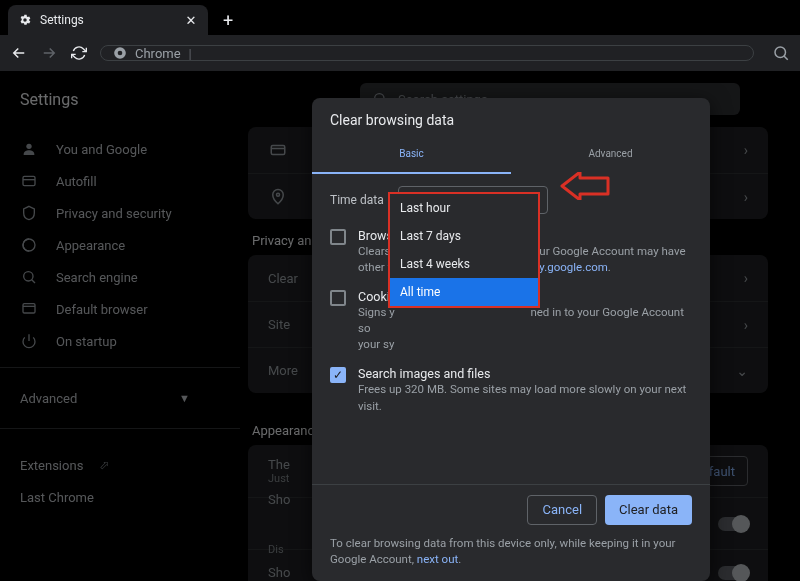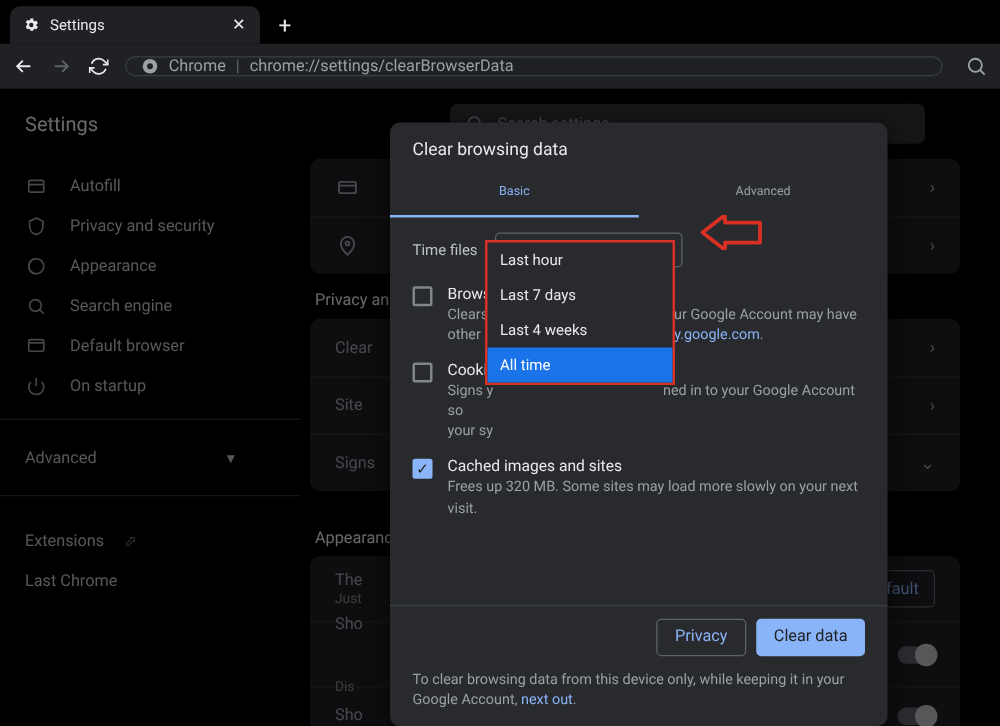--- a/index.html
+++ b/index.html
@@ -123,21 +123,20 @@
   </div>
   <div class="omnibox">
     <span>
       <svg width="14" height="14" viewBox="0 0 24 24" fill="#9aa0a6">
           <circle cx="12" cy="12" r="10"></circle>
           <circle cx="12" cy="12" r="4" fill="#202124"></circle>
         </svg>
     </span>
     <span class="omni-prefix">Chrome</span>
     <span class="omni-sep">|</span>
-    <span class="omni-url">chrome://settings/clearBrowserData</span>
   </div>
   <div class="search-icon-right">
     <svg width="18" height="18" viewBox="0 0 24 24" fill="none" stroke="#9aa0a6" stroke-width="2">
         <circle cx="11" cy="11" r="7"></circle>
         <path d="M21 21l-5-5"></path>
       </svg>
   </div>
 </div>
 
 <div class="apphdr">
@@ -150,20 +149,29 @@
         </svg>
       <span>Search settings</span>
     </div>
   </div>
 </div>
 
 <div class="content">
   <div class="sidebar">
     <div class="sidebar-item">
       <span class="ic">
+          <svg width="16" height="16" viewBox="0 0 24 24" fill="#9aa0a6">
+            <circle cx="12" cy="8" r="4"></circle>
+            <path d="M4 20c0-4 4-6 8-6s8 2 8 6v1H4z"></path>
+          </svg>
+        </span>
+      <span>You and Google</span>
+    </div>
+    <div class="sidebar-item">
+      <span class="ic">
           <svg width="16" height="16" viewBox="0 0 24 24" fill="none" stroke="#9aa0a6" stroke-width="2">
             <rect x="3" y="5" width="18" height="14" rx="2"></rect>
             <path d="M3 10h18"></path>
           </svg>
         </span>
       <span>Autofill</span>
     </div>
     <div class="sidebar-item">
       <span class="ic">
           <svg width="16" height="16" viewBox="0 0 24 24" fill="none" stroke="#9aa0a6" stroke-width="2">
@@ -251,21 +259,21 @@
     <div class="dim-card" style="top:128px;">
       <div class="dim-row">
           <span>Clear</span>
           <span class="dim-chev">›</span>
         </div>
       <div class="dim-row">
           <span>Site</span>
           <span class="dim-chev">›</span>
         </div>
       <div class="dim-row">
-          <span>Signs</span>
+          <span>More</span>
           <span class="dim-chev">⌄</span>
         </div>
     </div>
 
     <div class="dim-section-hdr" style="position:absolute;top:296px;left:8px;">Appearance</div>
     <div class="dim-card" style="top:318px;">
       <div class="dim-row" style="height:52px;">
         <div>
             <div>The</div>
             <div style="font-size:11px;color:#80868b;">Just</div>
@@ -290,21 +298,21 @@
 <div class="scrim"></div>
 
 <div class="dialog">
   <div class="dlg-title">Clear browsing data</div>
   <div class="dlg-tabs">
     <div class="dlg-tab active">Basic</div>
     <div class="dlg-tab">Advanced</div>
   </div>
   <div class="dlg-body">
     <div class="timerange-row">
-      <span class="timerange-label">Time files</span>
+      <span class="timerange-label">Time data</span>
       <div class="select">
         <span>All time</span>
         <span style="font-size:10px;">▼</span>
       </div>
     </div>
 
     <div class="optgroup">
 
       <div class="checkbox-row">
         <div class="cbx"></div>
@@ -330,29 +338,29 @@
             <span style="display:inline-block;width:130px;"></span>
             <span>ned in to your Google Account so</span><br>
             <span>your sy</span>
           </div>
         </div>
       </div>
 
       <div class="checkbox-row">
         <div class="cbx checked">✓</div>
         <div>
-          <div class="opt-title">Cached images and sites</div>
+          <div class="opt-title">Search images and files</div>
           <div class="opt-desc">Frees up 320 MB. Some sites may load more slowly on your next visit.</div>
         </div>
       </div>
     </div>
   </div>
   <div class="dlg-footer">
     <div class="btnrow">
-      <div class="btn btn-cancel">Privacy</div>
+      <div class="btn btn-cancel">Cancel</div>
       <div class="btn btn-primary">Clear data</div>
     </div>
     <div class="foot-note">
       <span>To clear browsing data from this device only, while keeping it in your Google Account, </span><a>next out</a><span>.</span>
     </div>
   </div>
 </div>
 
 <div class="dropdown">
   <div class="dd-item">Last hour</div>

